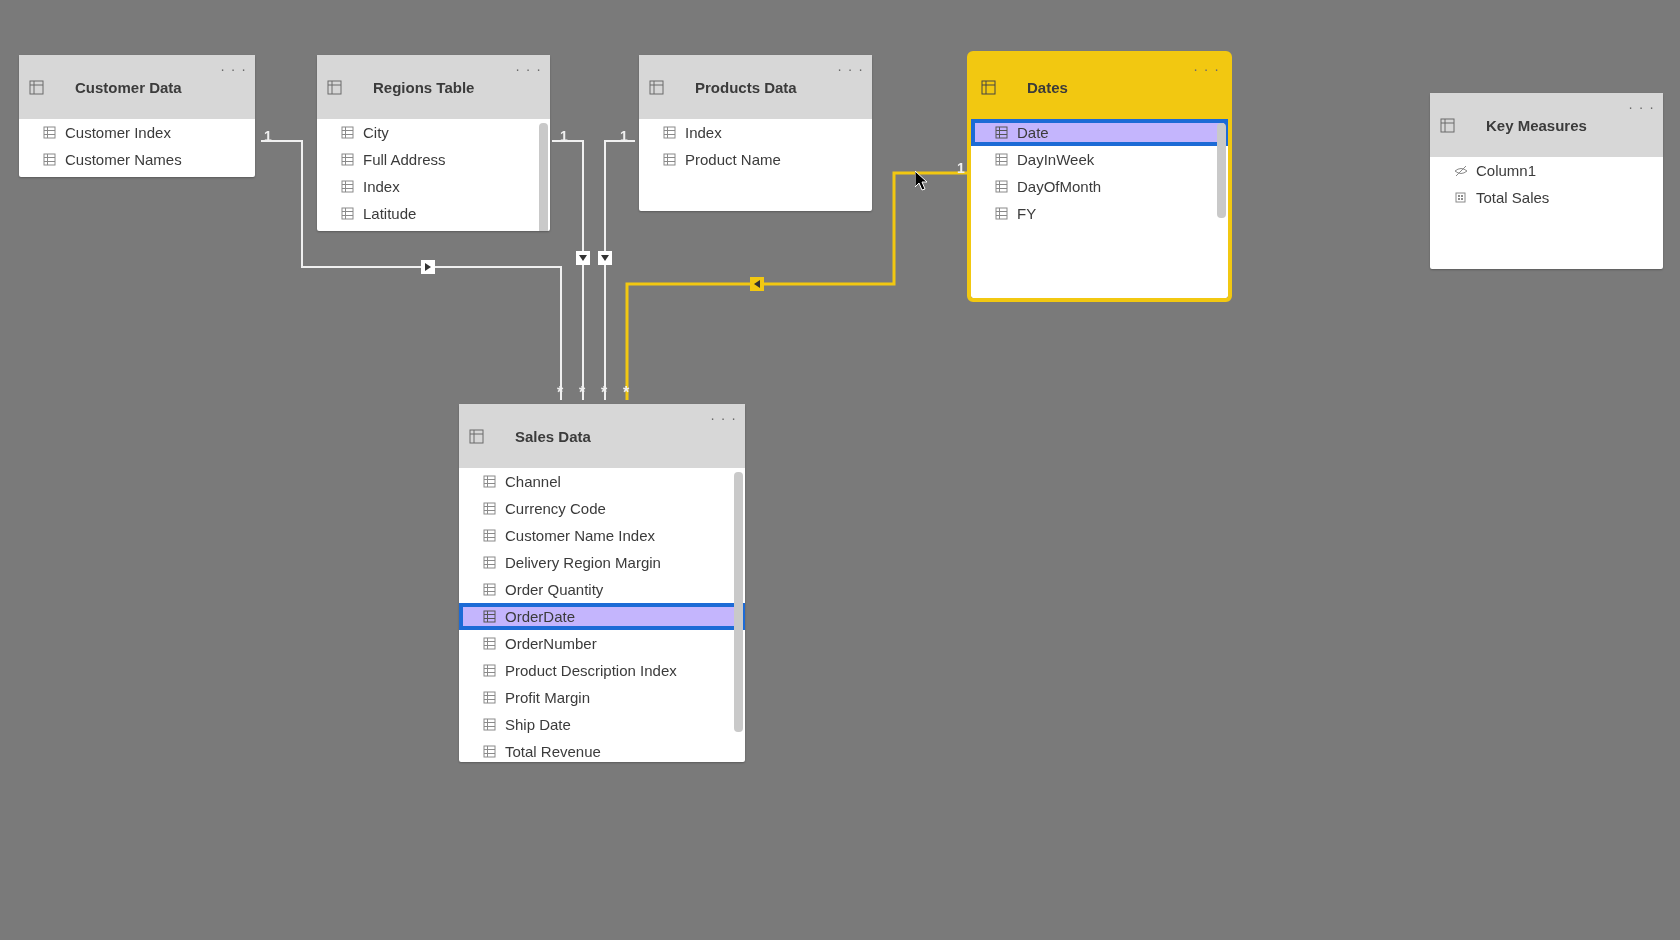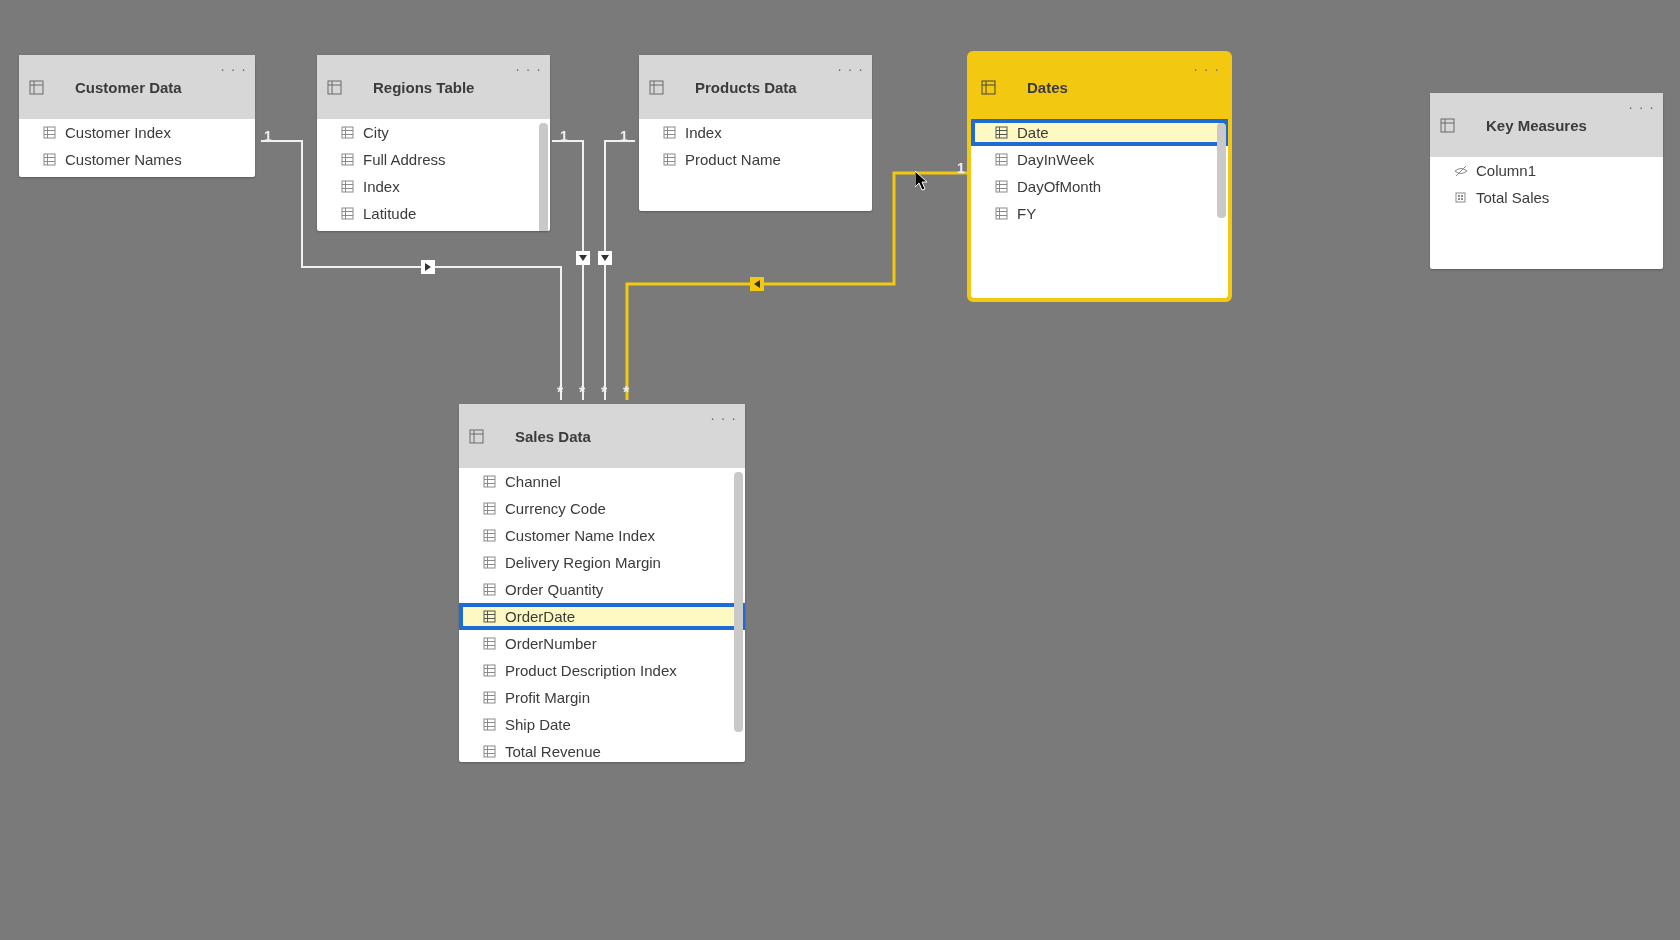--- a/index.html
+++ b/index.html
@@ -68,21 +68,21 @@
     padding: 0 23px;
     position: relative;
     white-space: nowrap;
   }
   .field .label {
     margin-left: 8px;
     font-size: 15px;
     color: #3b3b3b;
   }
   .field.selected {
-    background: #fef9c3; 
+    background: #c4b5fd; 
   }
   .field.selected-outlined {
     outline: 4px solid #1d6bd6;
     outline-offset: -4px;
   }
   .field-icon {
     width: 15px;
     height: 15px;
     display: inline-flex;
     align-items: center;

